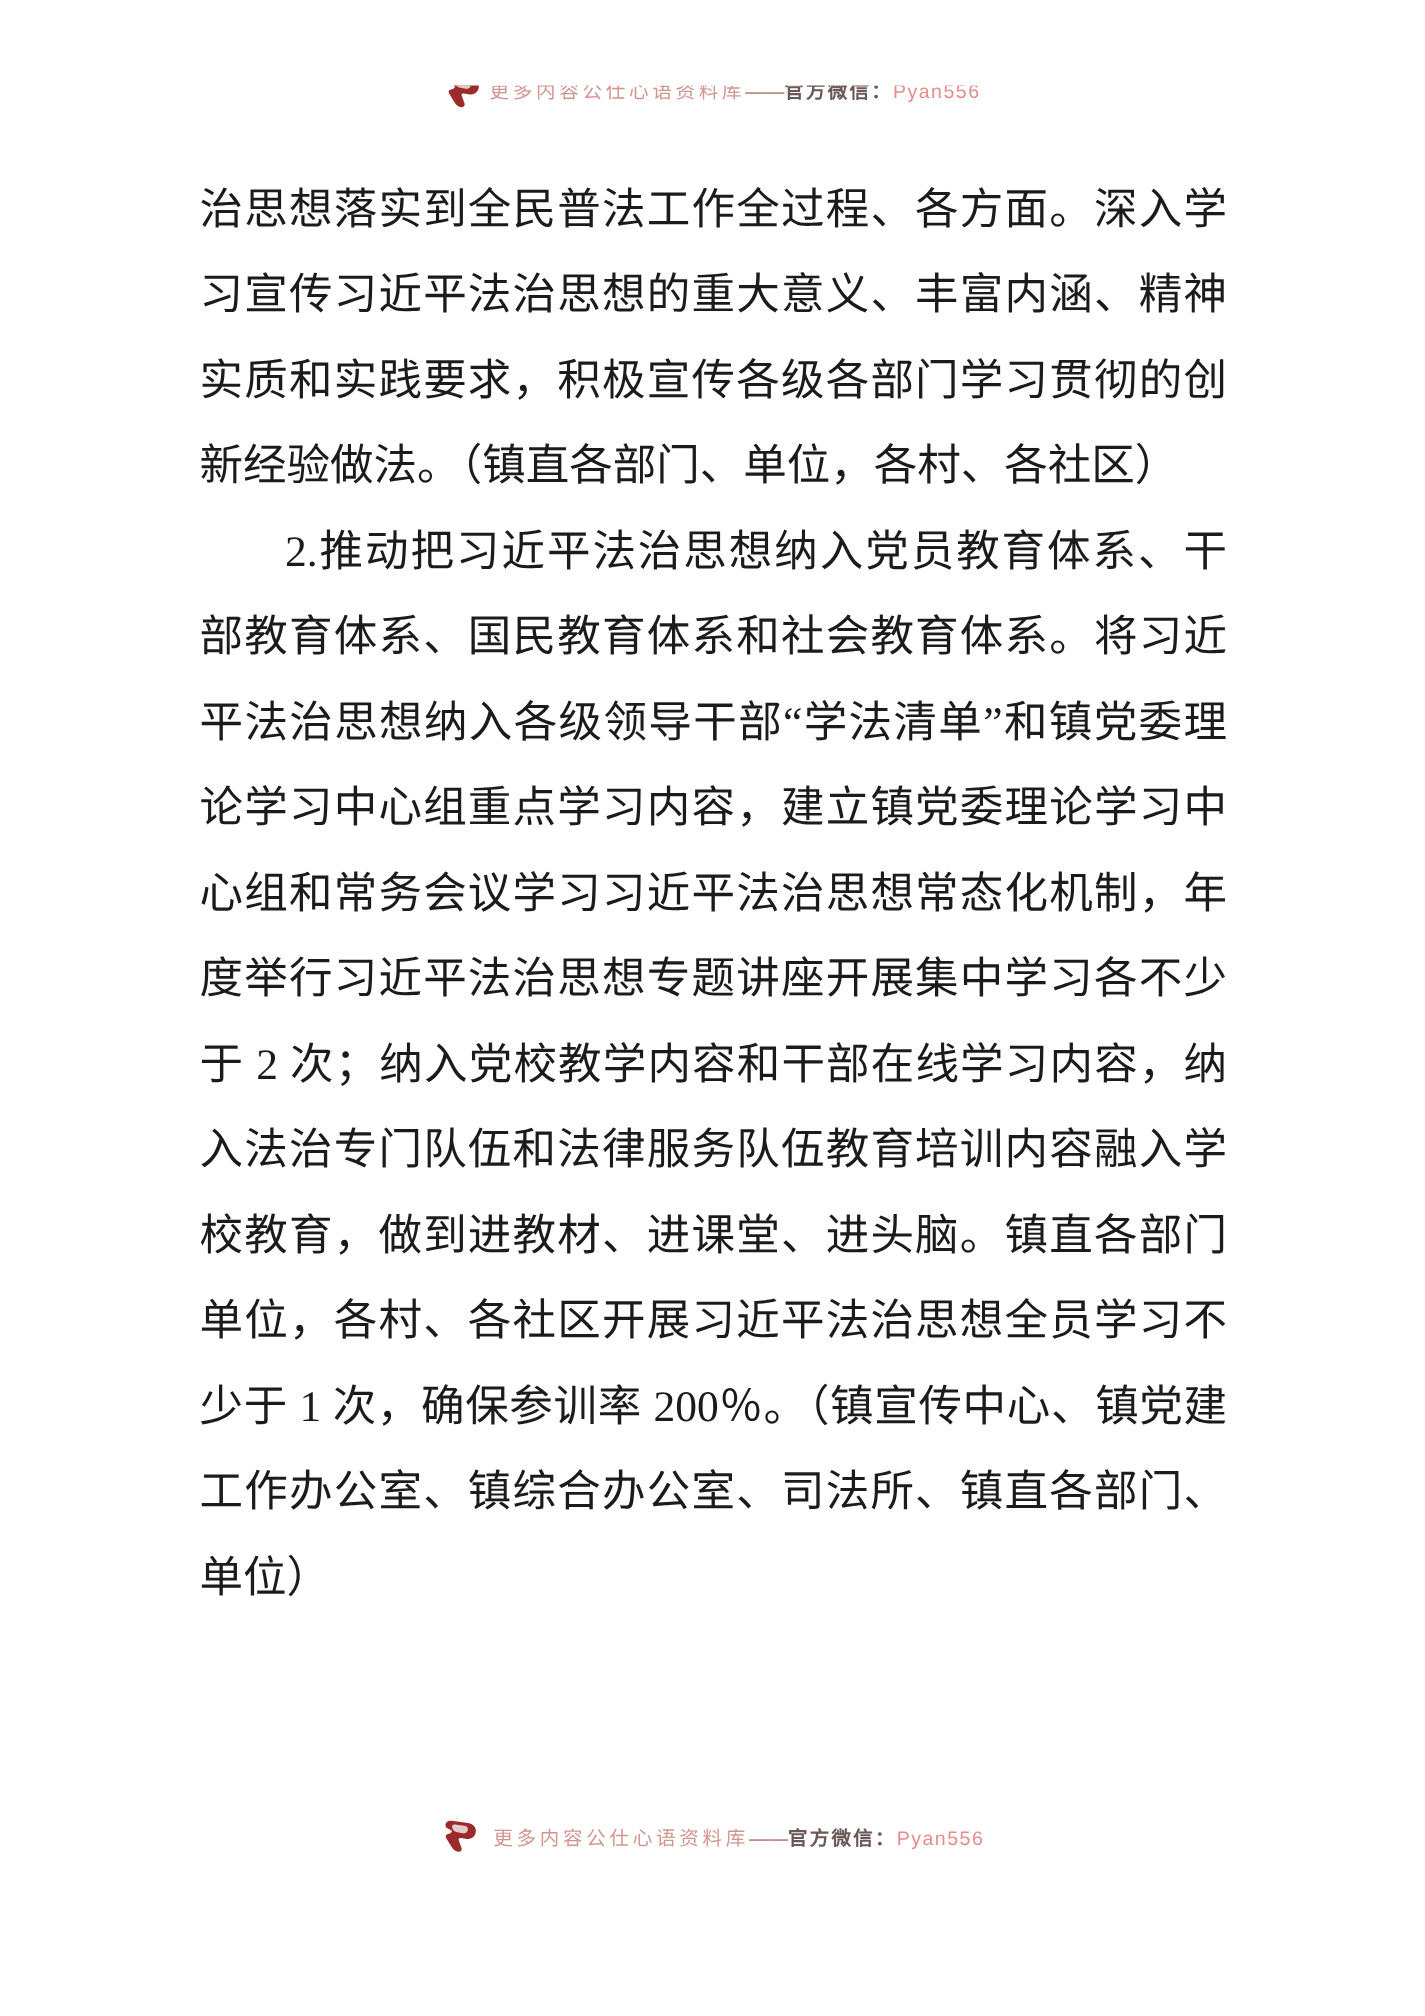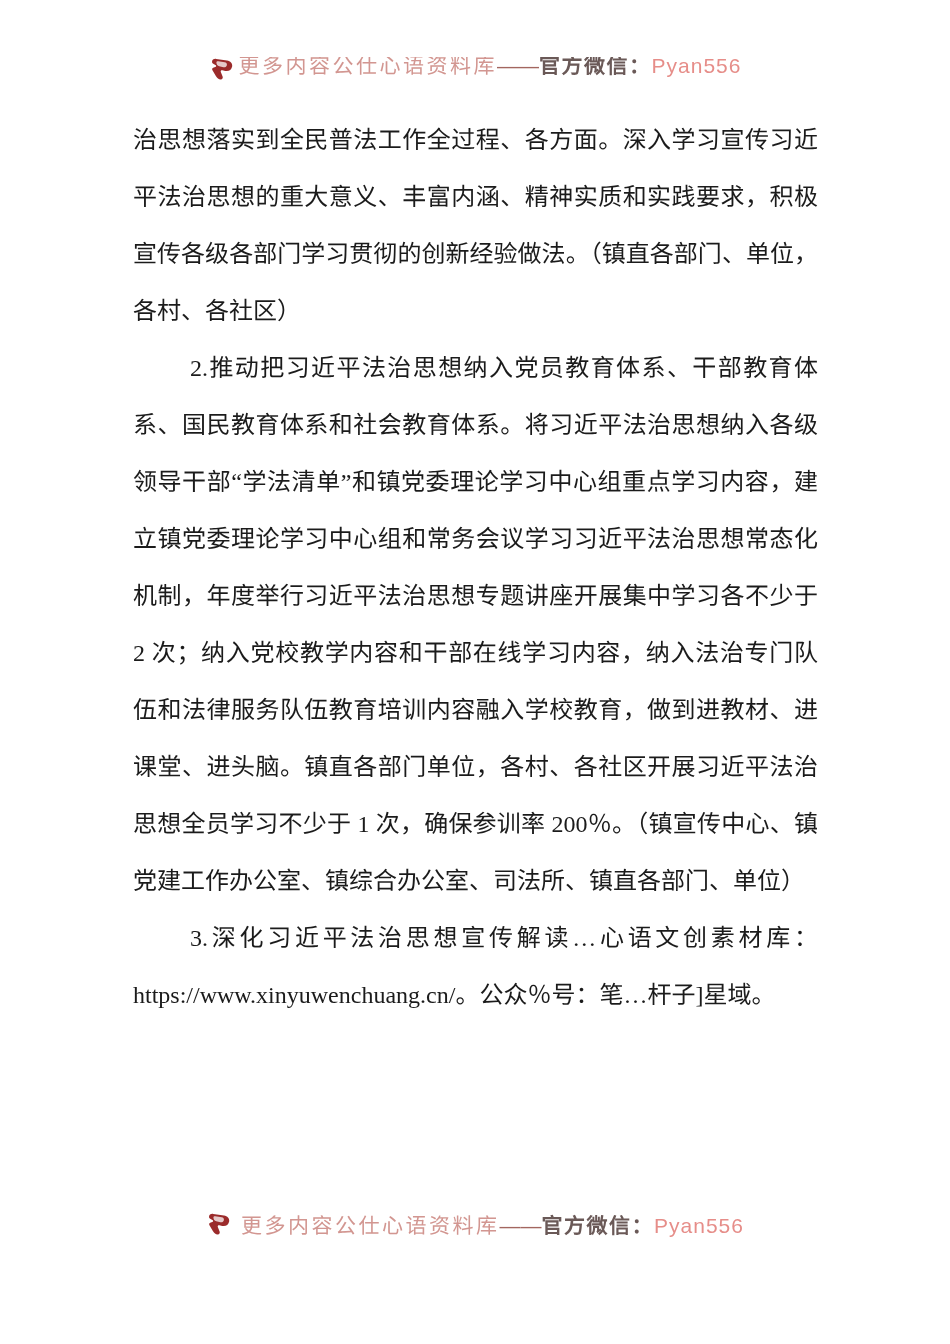--- a/index.html
+++ b/index.html
@@ -39,21 +39,21 @@
 
   .wm-logo {
     width: 26px;
     height: 24px;
     flex: 0 0 auto;
     position: relative;
     top: 1px;
   }
   .wm-text {
     font-family: "Liberation Sans", "DejaVu Sans", sans-serif;
-    font-size: 21px;
+    font-size: 13px;
     letter-spacing: 2.5px;
     white-space: nowrap;
     color: #d99c97;
     opacity: .92;
   }
   .wm-text .wm-cn   { color: #cf8e88; }
   .wm-text .wm-dash { color: #9c5a52; letter-spacing: 0; }
   .wm-text .wm-em   { color: #5e4b49; font-weight: 700; letter-spacing: 1.5px; }
   .wm-text .wm-id   { color: #e4847f; letter-spacing: 1px; }
 
@@ -71,21 +71,21 @@
   
   #body-text {
     position: absolute;
     left: 133px;
     top: 112px;
     width: 685px;
   }
   .para {
     margin: 0;
     color: #1b1b1b;
-    font-size: 24px;
+    font-size: 29px;
     line-height: 57px;
     text-align: justify;
     text-justify: inter-ideograph;
     text-indent: 0;
   }
   .para.indent { text-indent: 57px; }
   .para + .para { margin-top: 0; }
 
   
   .para.stretch {
@@ -110,21 +110,20 @@
       </span>
     </span>
   </div>
 
   <div id="body-text">
 
     <p class="para">治思想落实到全民普法工作全过程、各方面。深入学习宣传习近平法治思想的重大意义、丰富内涵、精神实质和实践要求，积极宣传各级各部门学习贯彻的创新经验做法。（镇直各部门、单位，各村、各社区）</p>
 
     <p class="para indent">2.推动把习近平法治思想纳入党员教育体系、干部教育体系、国民教育体系和社会教育体系。将习近平法治思想纳入各级领导干部“学法清单”和镇党委理论学习中心组重点学习内容，建立镇党委理论学习中心组和常务会议学习习近平法治思想常态化机制，年度举行习近平法治思想专题讲座开展集中学习各不少于 2 次；纳入党校教学内容和干部在线学习内容，纳入法治专门队伍和法律服务队伍教育培训内容融入学校教育，做到进教材、进课堂、进头脑。镇直各部门单位，各村、各社区开展习近平法治思想全员学习不少于 1 次，确保参训率 200％。（镇宣传中心、镇党建工作办公室、镇综合办公室、司法所、镇直各部门、单位）</p>
 
-    <p class="para indent lastline-left">3.深化习近平法治思想宣传解读…心语文创素材库：https://www.xinyuwenchuang.cn/。公众％号：笔…杆子]星域。</p>
 
 
   </div>
 
   <div class="watermark bottom">
     <svg class="wm-logo" viewBox="0 0 26 24">
       <path d="M3 4 C3 1.6 5 0.6 7.2 0.9 L18 2.4 C21.4 2.9 23.6 5.2 23.2 8.2 C22.7 12 19.4 13.6 16.2 12.9 L13.4 12.3 C12.2 12.1 11.4 12.8 11.8 13.9 L13.6 18.6 C14.2 20.2 13.3 21.6 11.6 21.5 C9.6 21.4 8.2 20 7 18.2 L3.6 12.6 C2.9 11.4 3 10.2 4.2 9.8 L6.2 9.1 C7.2 8.8 7.5 7.9 6.8 7.2 L4.2 5.8 C3.4 5.4 3 4.8 3 4 Z" fill="#9b2b2b"></path>
       <path d="M7.4 4.6 C7.4 3.6 8.3 3.1 9.3 3.3 L15.6 4.2 C17.2 4.4 18.1 5.4 17.9 6.9 C17.6 8.8 16 9.6 14.4 9.2 L10.2 8.3 C8.6 8 7.4 6.4 7.4 4.6 Z" fill="#ffffff" opacity="0.75"></path>
     </svg>
     <span class="wm-text"><span class="wm-cn">更多内容公仕心语资料库</span><span class="wm-dash">——</span><span class="wm-em">官方微信：</span><span class="wm-id">Pyan556</span></span>

